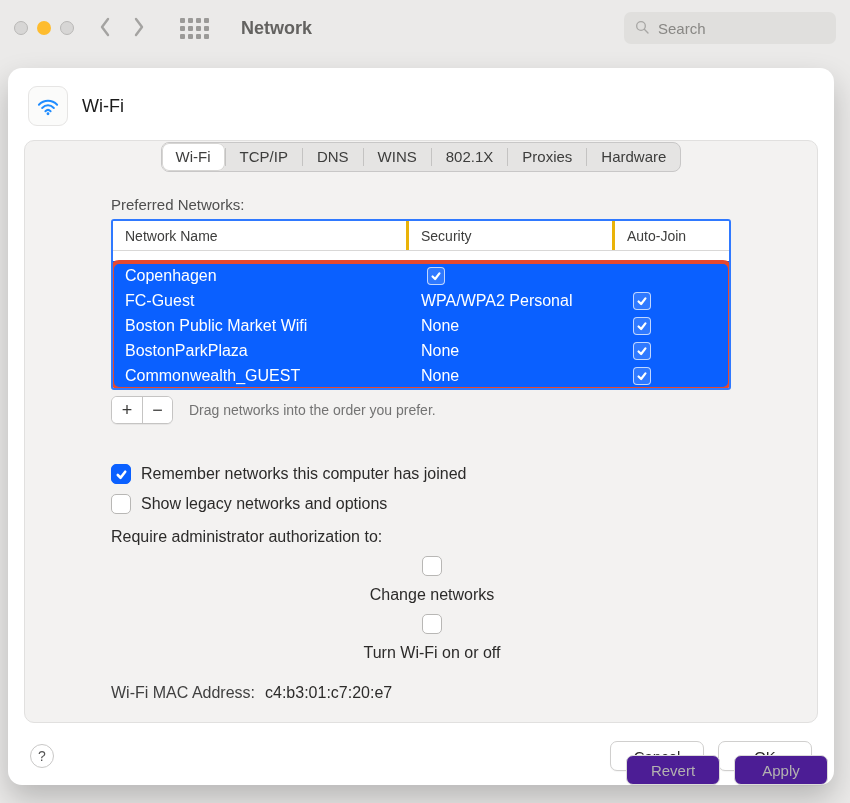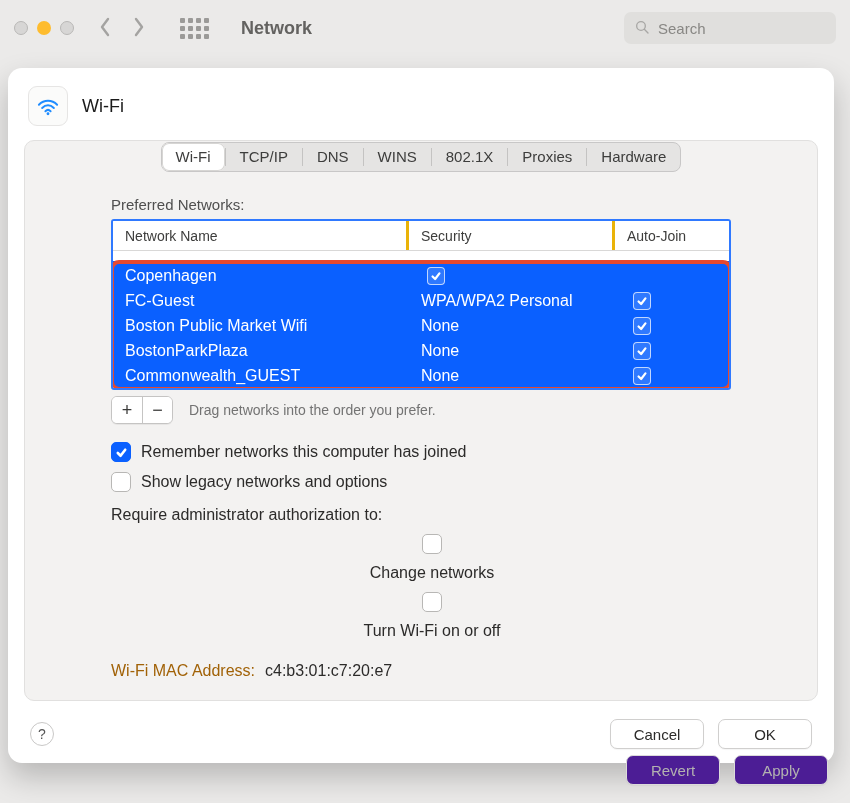--- a/index.html
+++ b/index.html
@@ -149,32 +149,32 @@
     display:flex;border:1px solid #c5c4c3;border-radius:6px;overflow:hidden;
     background:#fff;
     box-shadow:0 1px 0 rgba(0,0,0,.05);
   }
   .addremove button{
     width:30px;height:26px;border:none;background:#fff;font-size:18px;line-height:1;color:#3b3b3a;
   }
   .addremove button+button{border-left:1px solid #c5c4c3;}
   .hint{color:#737373;font-size:14px;}
 
-  .options{margin-top:18px;display:flex;flex-direction:column;gap:10px;font-size:16px;color:#2c2b2a;}
+  .options{margin-top:40px;display:flex;flex-direction:column;gap:10px;font-size:16px;color:#2c2b2a;}
   .option{display:flex;align-items:center;gap:10px;}
   .cb{
     width:20px;height:20px;border-radius:5px;border:1px solid #b8b7b5;background:#fff;
     display:flex;align-items:center;justify-content:center;
   }
   .cb.checked{background:var(--accent);border-color:var(--accent);}
   .cb.checked svg{width:13px;height:13px;stroke:#fff;stroke-width:2.8;fill:none;stroke-linecap:round;stroke-linejoin:round;}
   .indent{margin-left:22px;flex-direction:column;}
   .auth-label{margin-top:4px;}
   .mac{display:flex;gap:10px;margin-top:12px;}
-  .mac .lbl{color:#a16207;}
+  .mac .lbl{color:#404040;}
   .mac .val{color:#2c2b2a;}
 
   .sheet-footer{
     display:flex;align-items:center;margin-top:18px;padding:0 6px;
   }
   .help{
     width:24px;height:24px;border:1px solid #c9c8c7;border-radius:50%;
     display:flex;align-items:center;justify-content:center;background:#fff;
     color:#555;font-size:14px;
   }

